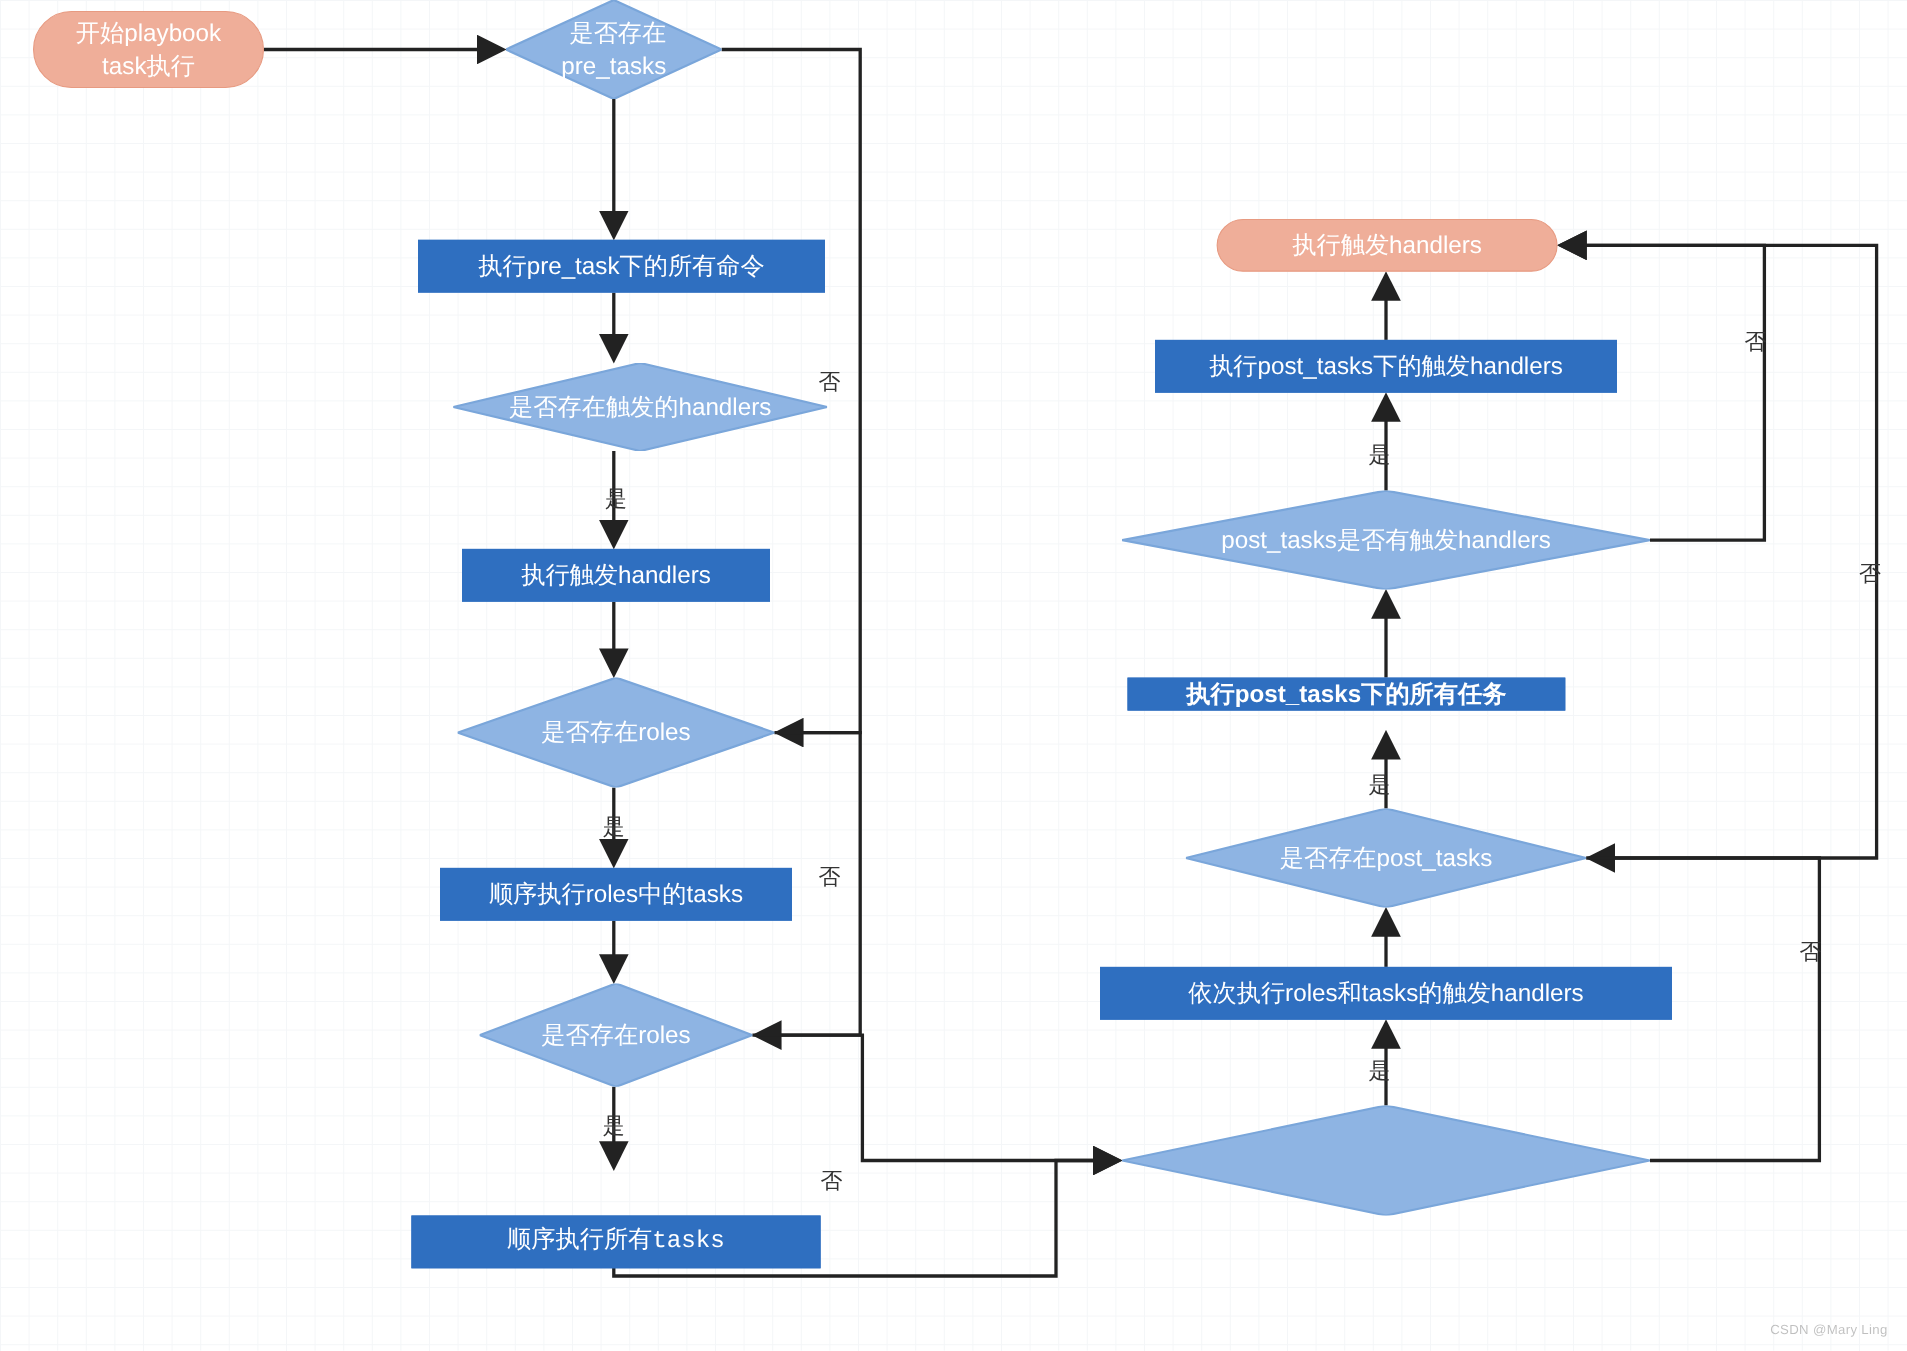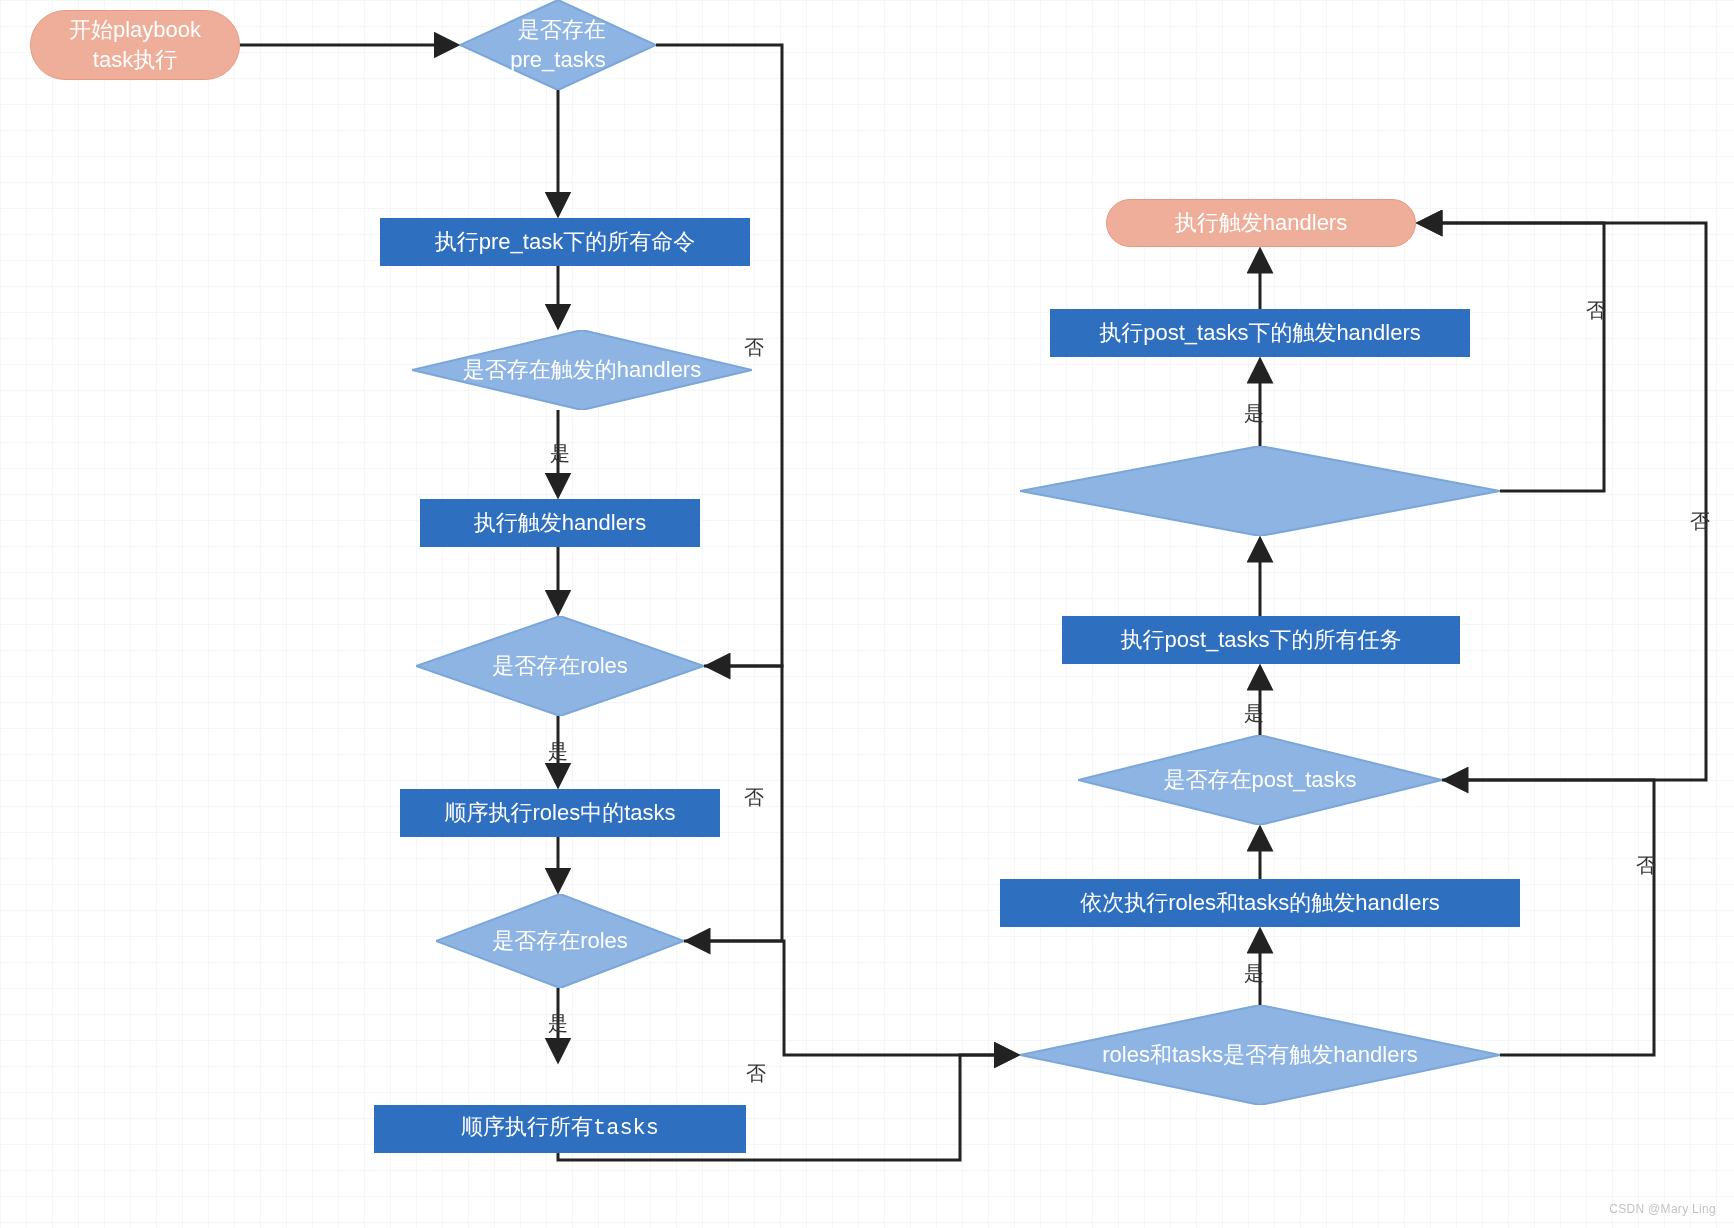--- a/index.html
+++ b/index.html
@@ -186,42 +186,42 @@
     </div>
 
     <div class="node process" style="left:374px; top:1105px; width:372px; height:48px;font-family:Liberation Mono, monospace;">
       <span>顺序执行所有tasks</span>
     </div>
 
     <div class="node decision" style="left:1020px; top:1005px; width:480px; height:100px;">
       <svg class="diamond-bg" viewBox="0 0 480 100" preserveAspectRatio="none">
         <polygon points="240,0 480,50 240,100 0,50" fill="#8eb4e3" stroke="#7aa6da" stroke-width="2"></polygon>
       </svg>
-      <span class="diamond-text">roles和tasks是否有触发handlers</span>
     </div>
 
     <div class="node process" style="left:1000px; top:879px; width:520px; height:48px;">
       <span>依次执行roles和tasks的触发handlers</span>
     </div>
 
     <div class="node decision" style="left:1078px; top:735px; width:364px; height:90px;">
       <svg class="diamond-bg" viewBox="0 0 364 90" preserveAspectRatio="none">
         <polygon points="182,0 364,45 182,90 0,45" fill="#8eb4e3" stroke="#7aa6da" stroke-width="2"></polygon>
       </svg>
       <span class="diamond-text">是否存在post_tasks</span>
     </div>
 
-    <div class="node process" style="left:1062px; top:616px; width:398px; height:48px;">
+    <div class="node process" style="left:1025px; top:616px; width:398px; height:30px;font-weight:bold;">
       <span>执行post_tasks下的所有任务</span>
     </div>
 
     <div class="node decision" style="left:1020px; top:446px; width:480px; height:90px;">
       <svg class="diamond-bg" viewBox="0 0 480 90" preserveAspectRatio="none">
         <polygon points="240,0 480,45 240,90 0,45" fill="#8eb4e3" stroke="#7aa6da" stroke-width="2"></polygon>
       </svg>
+      <span class="diamond-text">post_tasks是否有触发handlers</span>
     </div>
 
     <div class="node process" style="left:1050px; top:309px; width:420px; height:48px;">
       <span>执行post_tasks下的触发handlers</span>
     </div>
 
     <div class="node terminator" style="left:1106px; top:199px; width:310px; height:48px;">
       <span>执行触发handlers</span>
     </div>
   </div>

